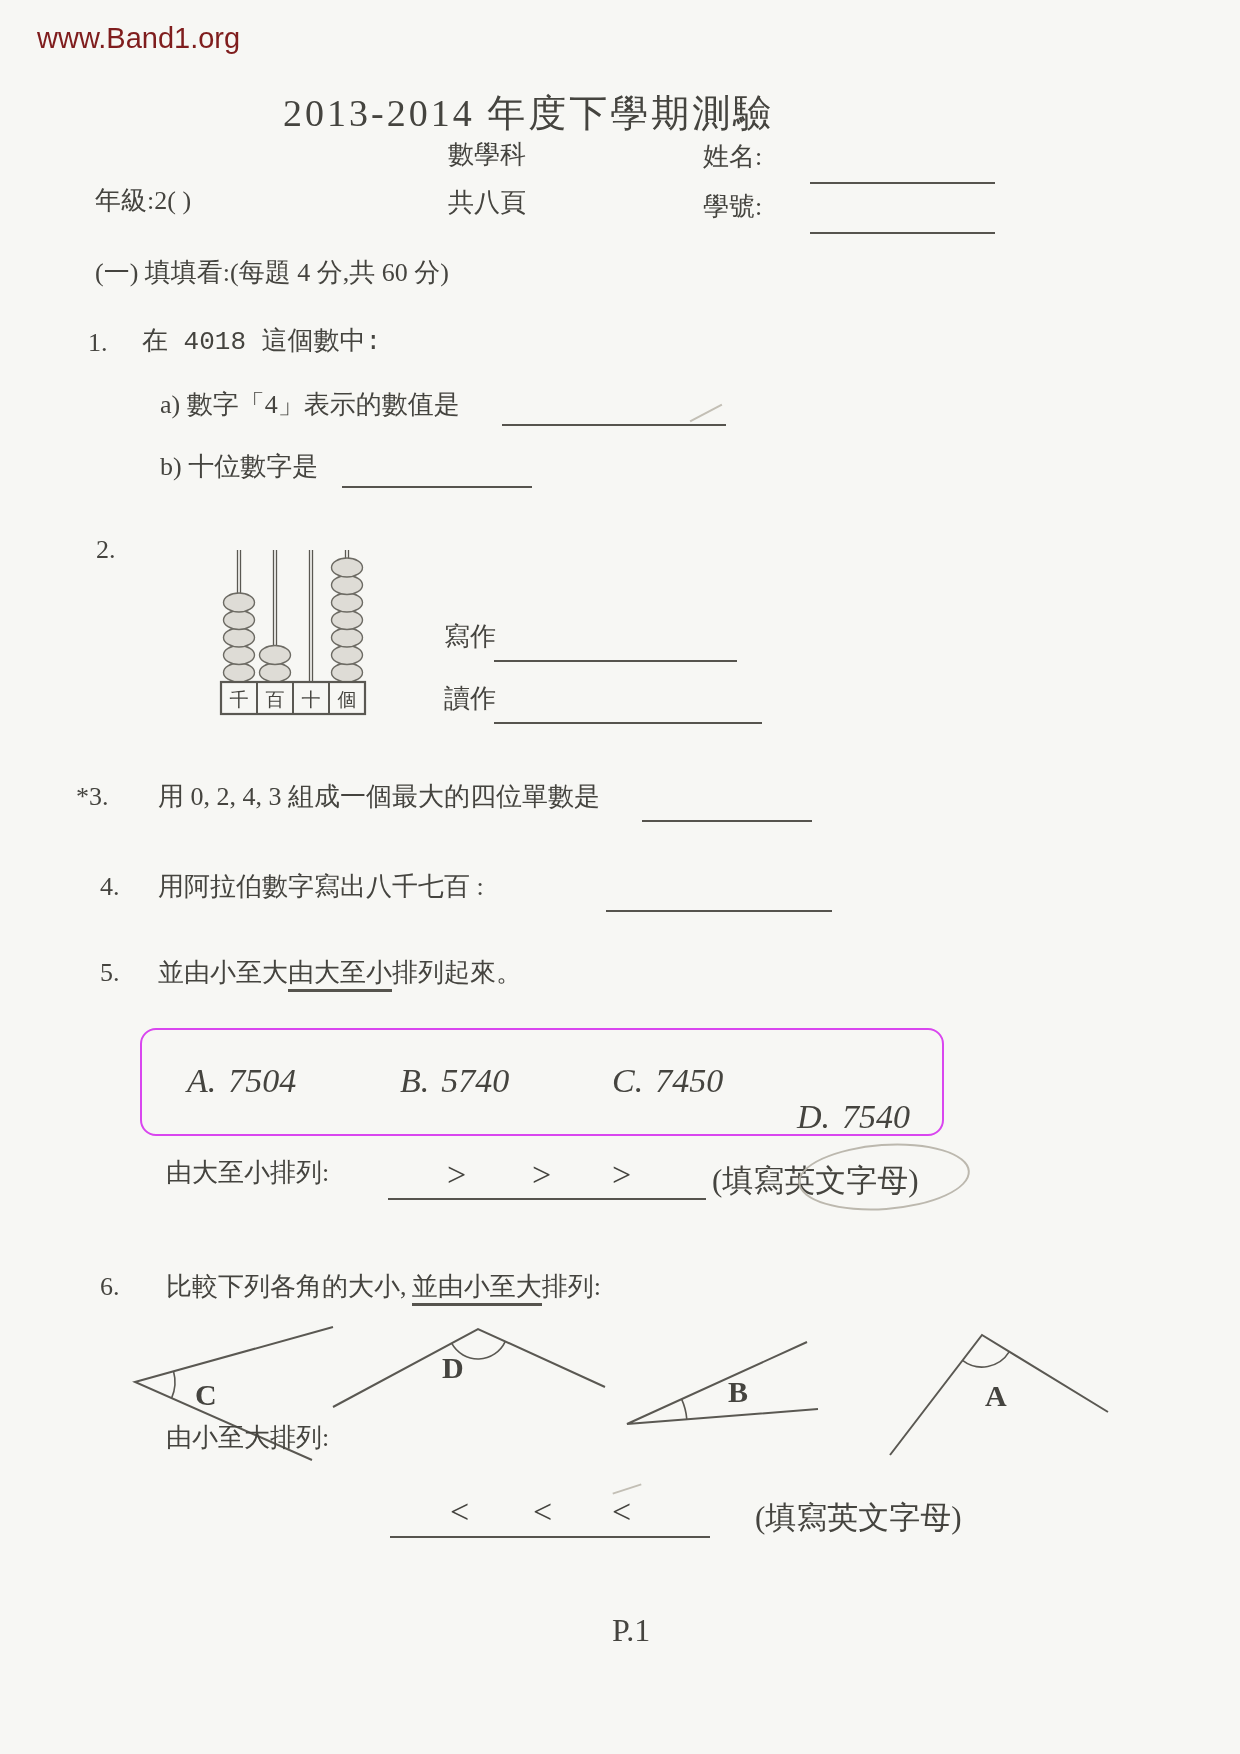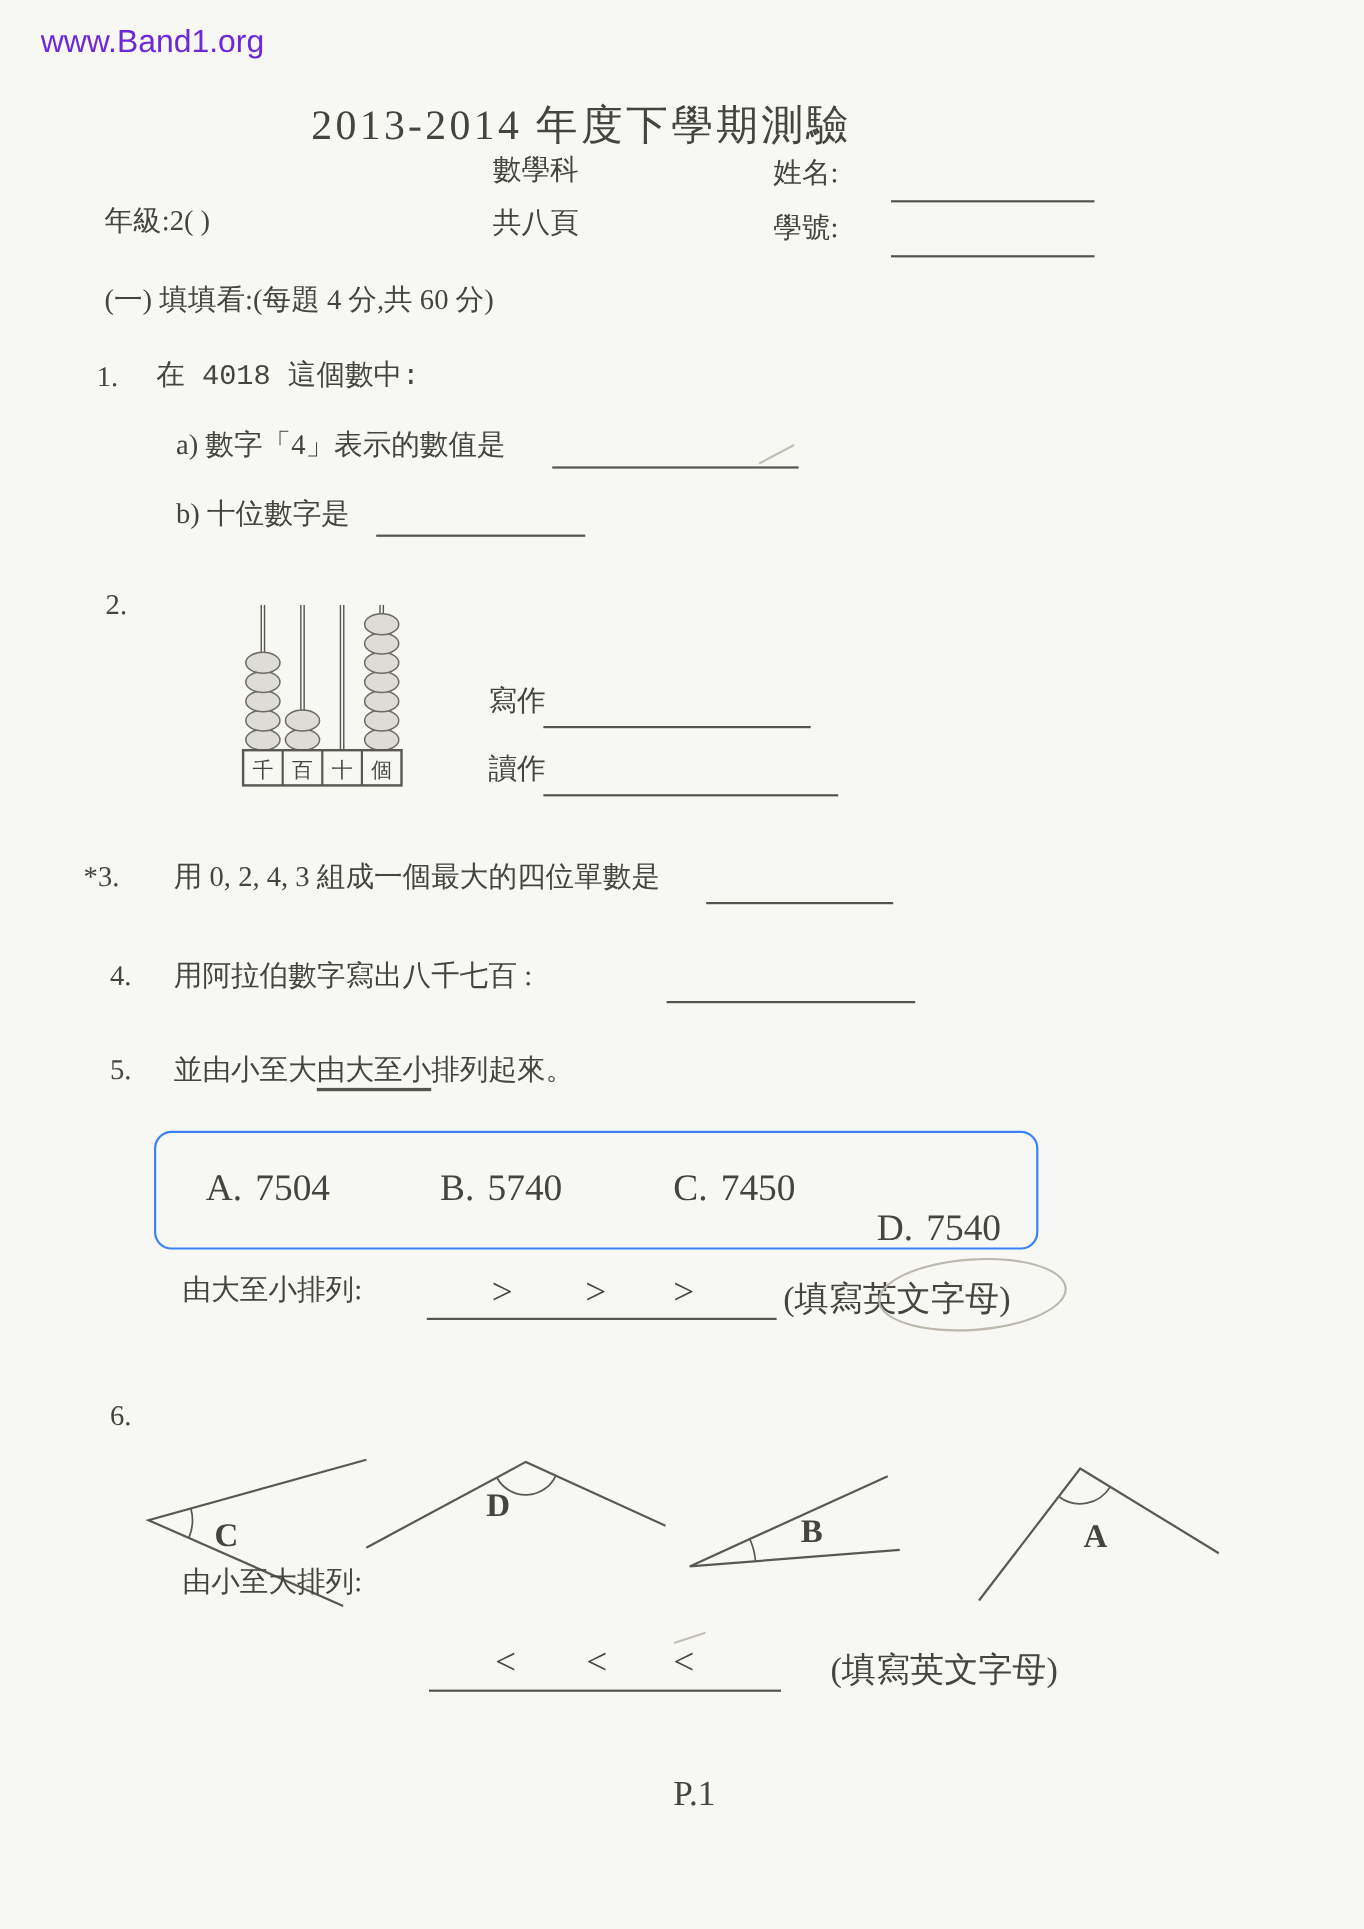--- a/index.html
+++ b/index.html
@@ -5,25 +5,25 @@
   html,body { margin:0; padding:0; background:#e8e8e6; }
   .page {
     position:relative; width:1240px; height:1754px; margin:0 auto;
     background:#f7f7f4;
     font-family:"Liberation Serif","DejaVu Serif",serif;
     color:#45443f; overflow:hidden;
   }
   .abs { position:absolute; white-space:nowrap; }
   .t34 { font-size:26px; line-height:1.15; }
   .t37 { font-size:38px; letter-spacing:3px; }
-  .watermark { font-family:"Liberation Sans","DejaVu Sans",sans-serif; font-size:29px; color:#6d28d9; }
+  .watermark { font-family:"Liberation Sans","DejaVu Sans",sans-serif; font-size:29px; color:#7f1d1d; }
   .bline { position:absolute; height:0; border-bottom:2px solid #56544e; }
   .u { border-bottom:3px solid #56544e; padding-bottom:2px; }
   .optbox {
-    position:absolute; border:2px solid #3b82f6; border-radius:16px; background:transparent;
+    position:absolute; border:2px solid #d946ef; border-radius:16px; background:transparent;font-style:italic;
   }
   .opt { position:absolute; font-size:34px; }
   .opt .lbl { margin-right:12px; }
   .cmp { position:absolute; font-size:34px; color:#45443f; }
   .hint { font-size:31px; }
   .pencil-ellipse {
     position:absolute; border:2px solid #bcb8ae; border-radius:50%;
     transform:rotate(-4deg); background:transparent;
   }
   .pencil-mark { position:absolute; border-top:2px solid #c3bfb5; height:0; }
@@ -129,20 +129,21 @@
 
   <div class="abs t34" style="left:166px; top:1158px;">由大至小排列:</div>
   <div class="bline" style="left:388px; top:1198px; width:318px;"></div>
   <span class="cmp" style="left:447px; top:1156px;">&gt;</span>
   <span class="cmp" style="left:532px; top:1156px;">&gt;</span>
   <span class="cmp" style="left:612px; top:1156px;">&gt;</span>
   <div class="abs hint" style="left:712px; top:1160px;">(填寫英文字母)</div>
   <div class="pencil-ellipse" style="left:798px; top:1144px; width:168px; height:62px;"></div>
 
   <div class="abs t34" style="left:100px; top:1272px;">6.</div>
+  <div class="abs t34" style="left:166px; top:1272px;"><span>比較下列各角的大小,</span> <span class="u">並由小至大</span><span>排列:</span></div>
 
   <svg class="abs" style="left:100px; top:1322px;" width="1040" height="185" viewBox="0 0 1040 185">
 
     <path class="ink" stroke-width="2" d="M233 5 L35 60 L212 138"></path>
     <path class="ink" stroke-width="1.6" d="M73.5 49.3 A40 40 0 0 1 71.6 76.1"></path>
     <text x="95" y="83" font-size="30" font-weight="bold">C</text>
 
     <path class="ink" stroke-width="2" d="M233 85 L378 7 L505 65"></path>
     <path class="ink" stroke-width="1.6" d="M405.3 19.4 A30 30 0 0 1 351.6 21.2"></path>
     <text x="342" y="56" font-size="30" font-weight="bold">D</text>

